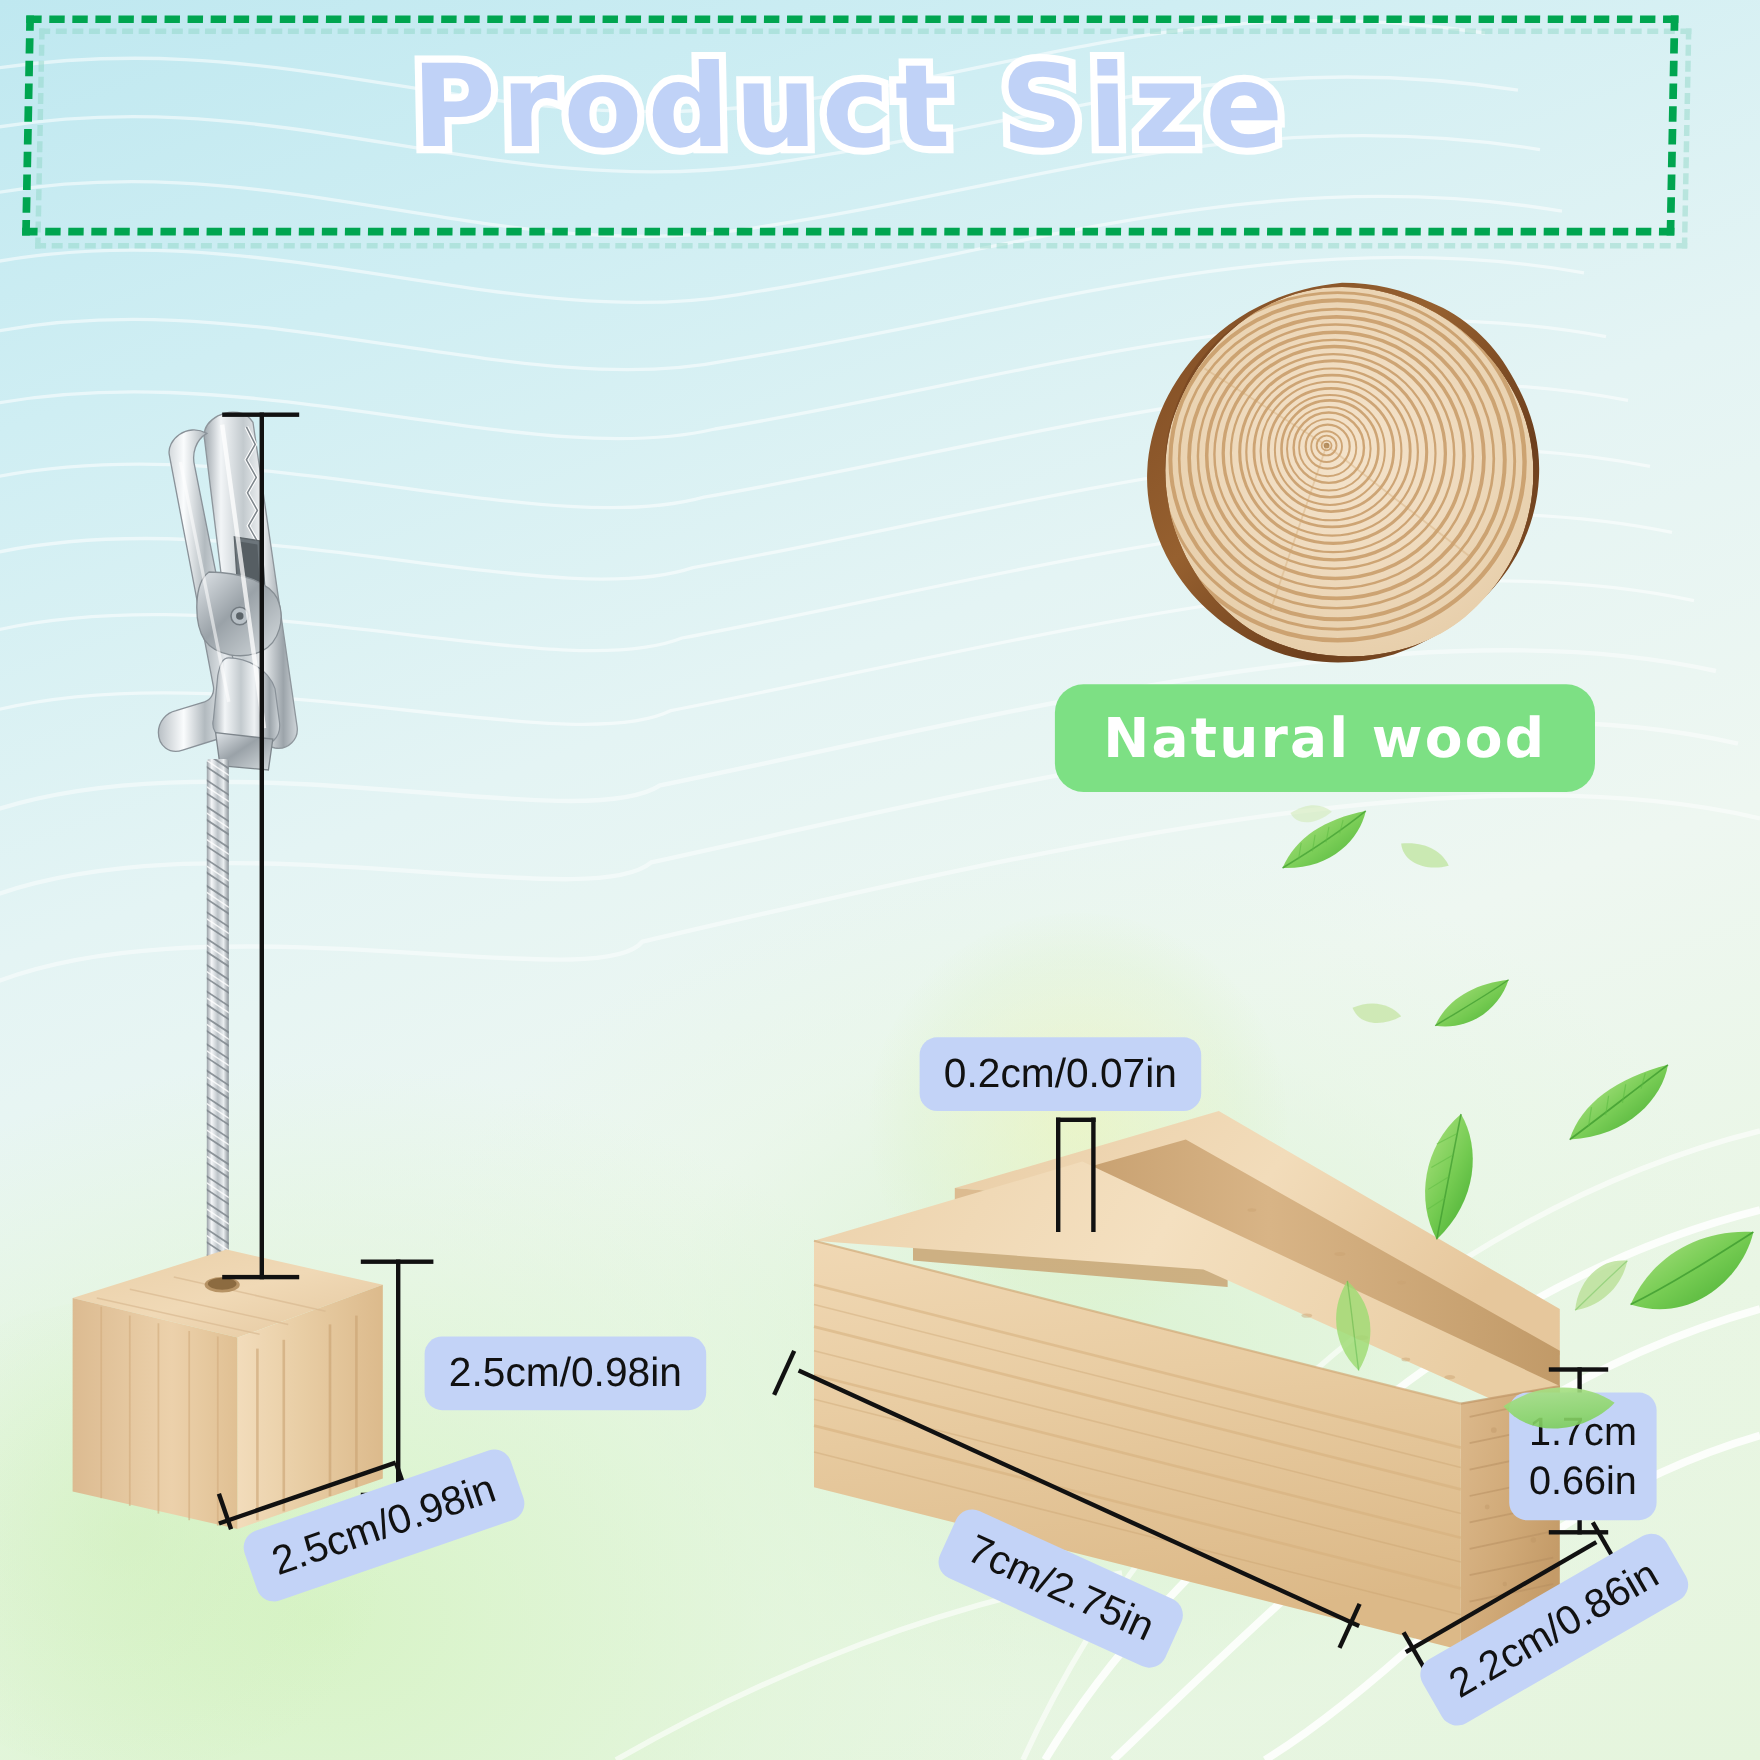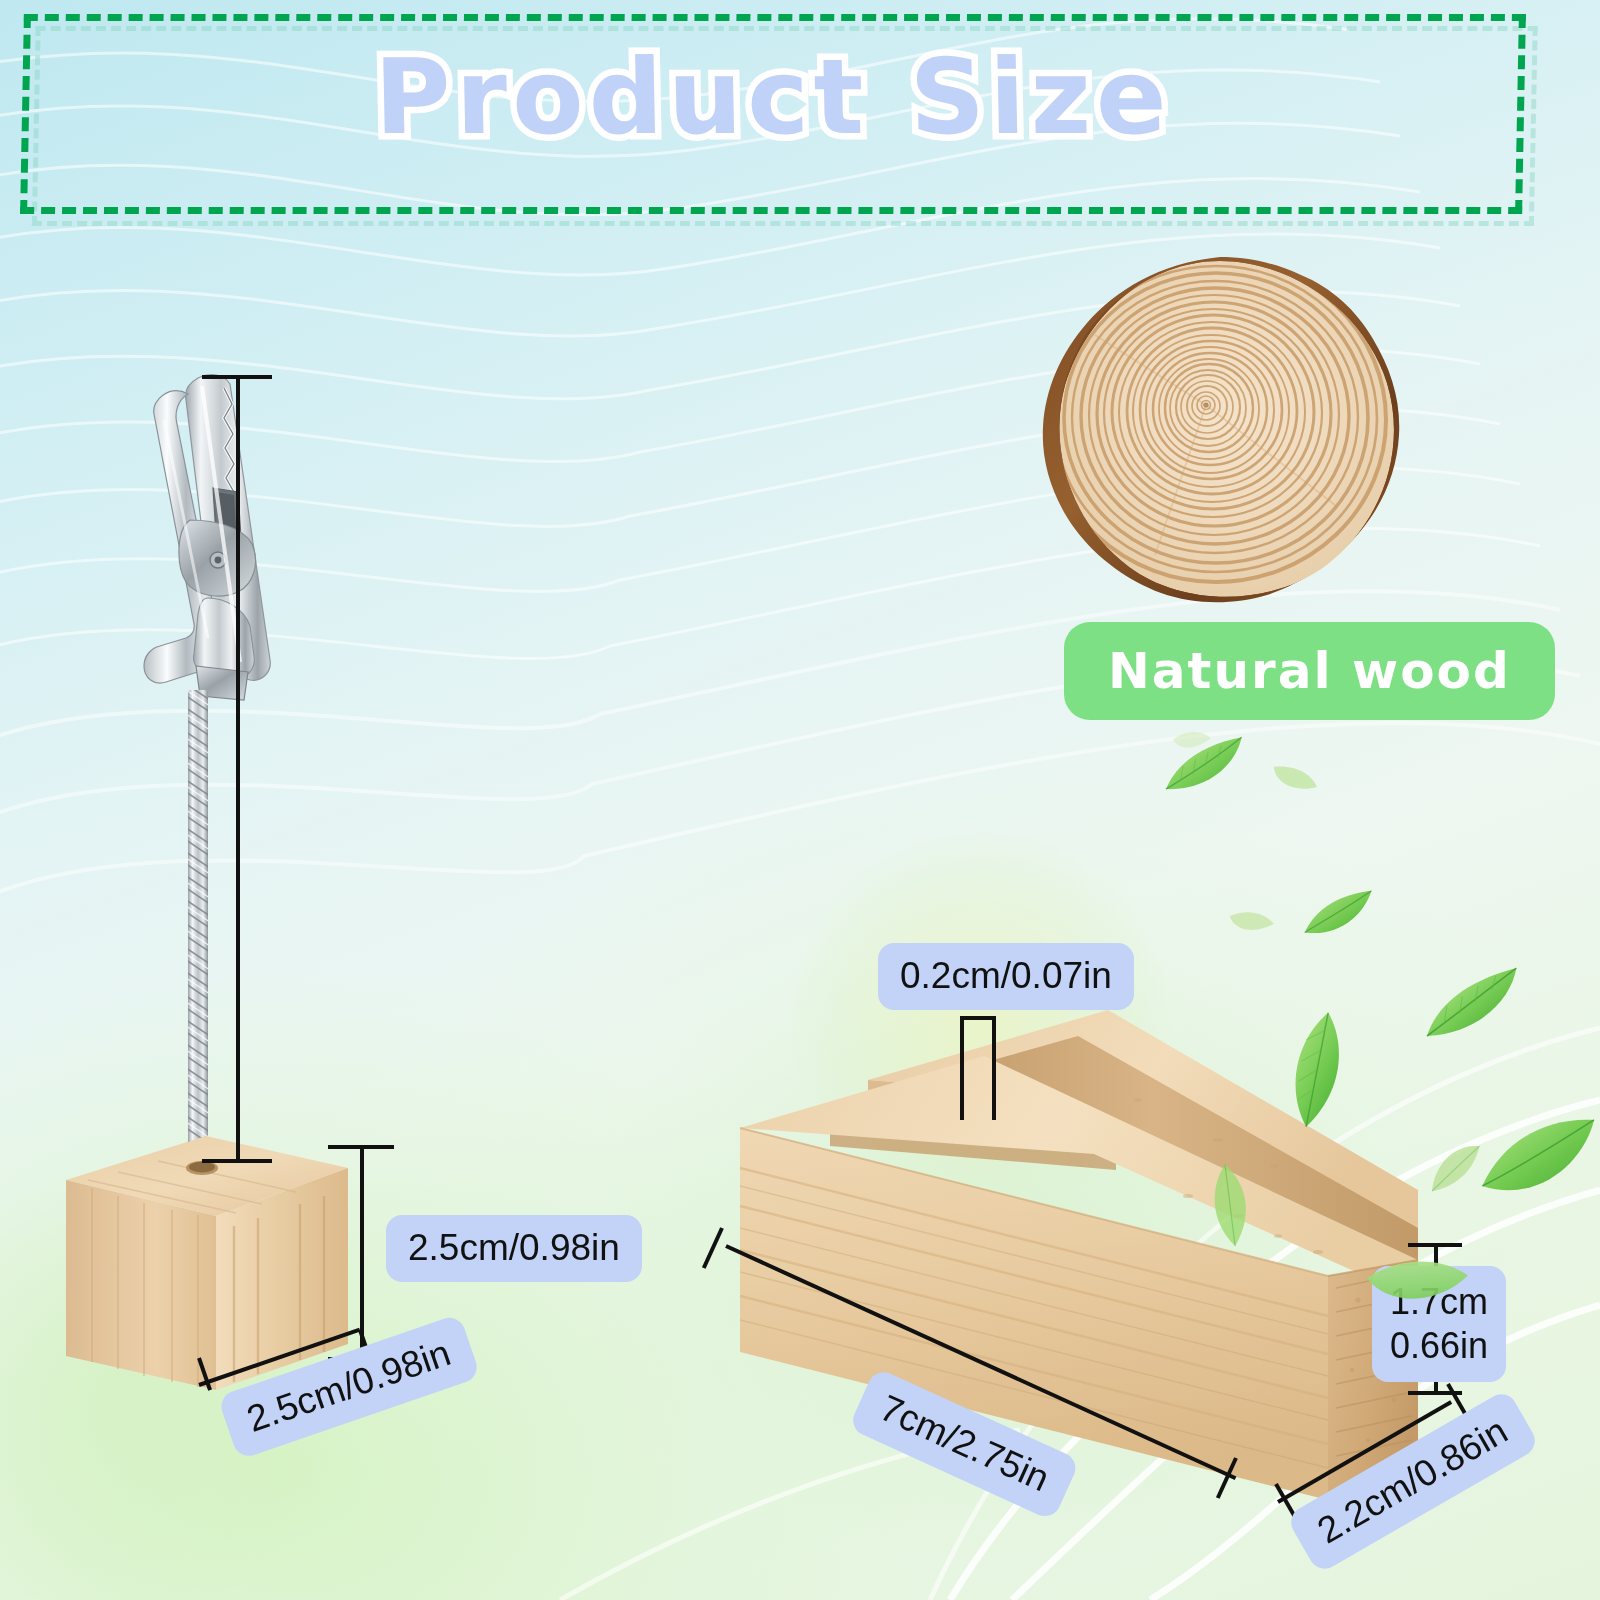--- a/index.html
+++ b/index.html
@@ -405,21 +405,21 @@
 
         <g stroke="#cfa26d" stroke-opacity=".35" stroke-width="1.6" fill="none">
           <path d="M171,150 L120,300"></path>
           <path d="M171,150 L300,250"></path>
           <path d="M171,150 L60,80"></path>
         </g>
       </g>
     </svg>
   </div>
 
-  <div class="green-badge" style="left:1064px;top:622px;">Natural wood</div>
+  <div class="green-badge" style="left:959px;top:622px;">Natural wood</div>
 
   <div class="obj" style="left:718px;top:1000px;width:740px;height:520px;">
     <svg width="740" height="520" viewBox="0 0 740 520">
       <defs>
         <linearGradient id="blkBackTop" x1="0" y1="0" x2="1" y2="0.3">
           <stop offset="0%" stop-color="#e9cda6"></stop>
           <stop offset="55%" stop-color="#f2dcba"></stop>
           <stop offset="100%" stop-color="#e6c79c"></stop>
         </linearGradient>
         <linearGradient id="blkFrontTop" x1="0" y1="0" x2="1" y2="0.2">
@@ -496,21 +496,21 @@
         <ellipse cx="500" cy="140" rx="5" ry="1.8"></ellipse>
         <ellipse cx="556" cy="166" rx="4" ry="1.6"></ellipse>
       </g>
 
       <path d="M22,128 L610,276" stroke="#d2aa78" stroke-width="2" fill="none" stroke-opacity=".7"></path>
       <path d="M610,276 L700,260" stroke="#c09567" stroke-width="2" fill="none" stroke-opacity=".7"></path>
     </svg>
   </div>
 
   <div class="slot-bracket" style="left:960px;top:1016px;width:28px;height:100px;"></div>
-  <div class="badge" style="left:878px;top:943px;">0.2cm/0.07in</div>
+  <div class="badge" style="left:836px;top:943px;">0.2cm/0.07in</div>
 
   <div class="diag" style="left:726px;top:1244px;width:560px;transform:rotate(24.5deg);"></div>
   <div class="diag" style="left:722px;top:1226px;width:44px;transform:rotate(114.5deg);"></div>
   <div class="diag" style="left:1236px;top:1456px;width:44px;transform:rotate(114.5deg);"></div>
   <div class="badge" style="left:862px;top:1364px;transform:rotate(24.5deg);transform-origin:0 50%;">7cm/2.75in</div>
 
   <div class="diag" style="left:1278px;top:1500px;width:200px;transform:rotate(-30deg);"></div>
   <div class="diag" style="left:1276px;top:1482px;width:40px;transform:rotate(60deg);"></div>
   <div class="diag" style="left:1448px;top:1382px;width:40px;transform:rotate(60deg);"></div>
   <div class="badge" style="left:1302px;top:1512px;transform:rotate(-30deg);transform-origin:0 50%;">2.2cm/0.86in</div>

